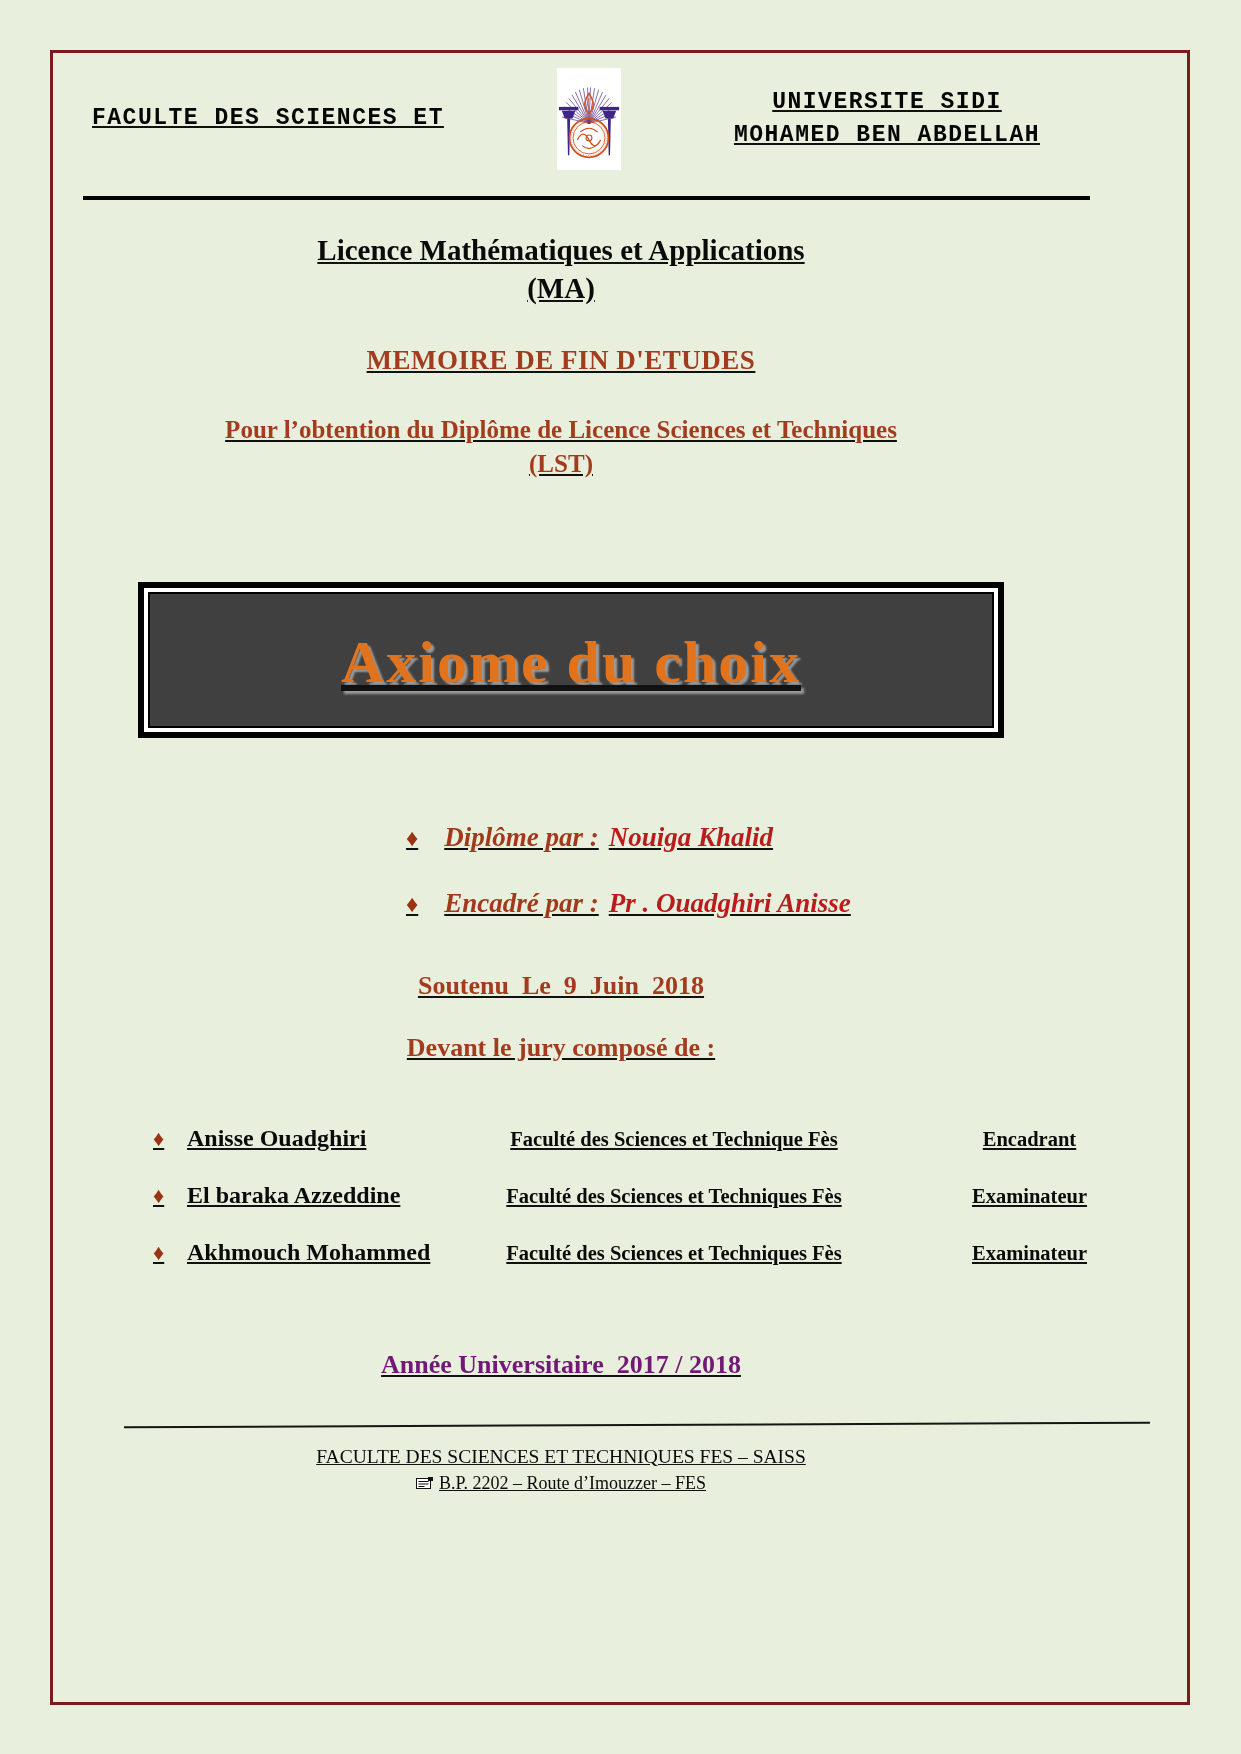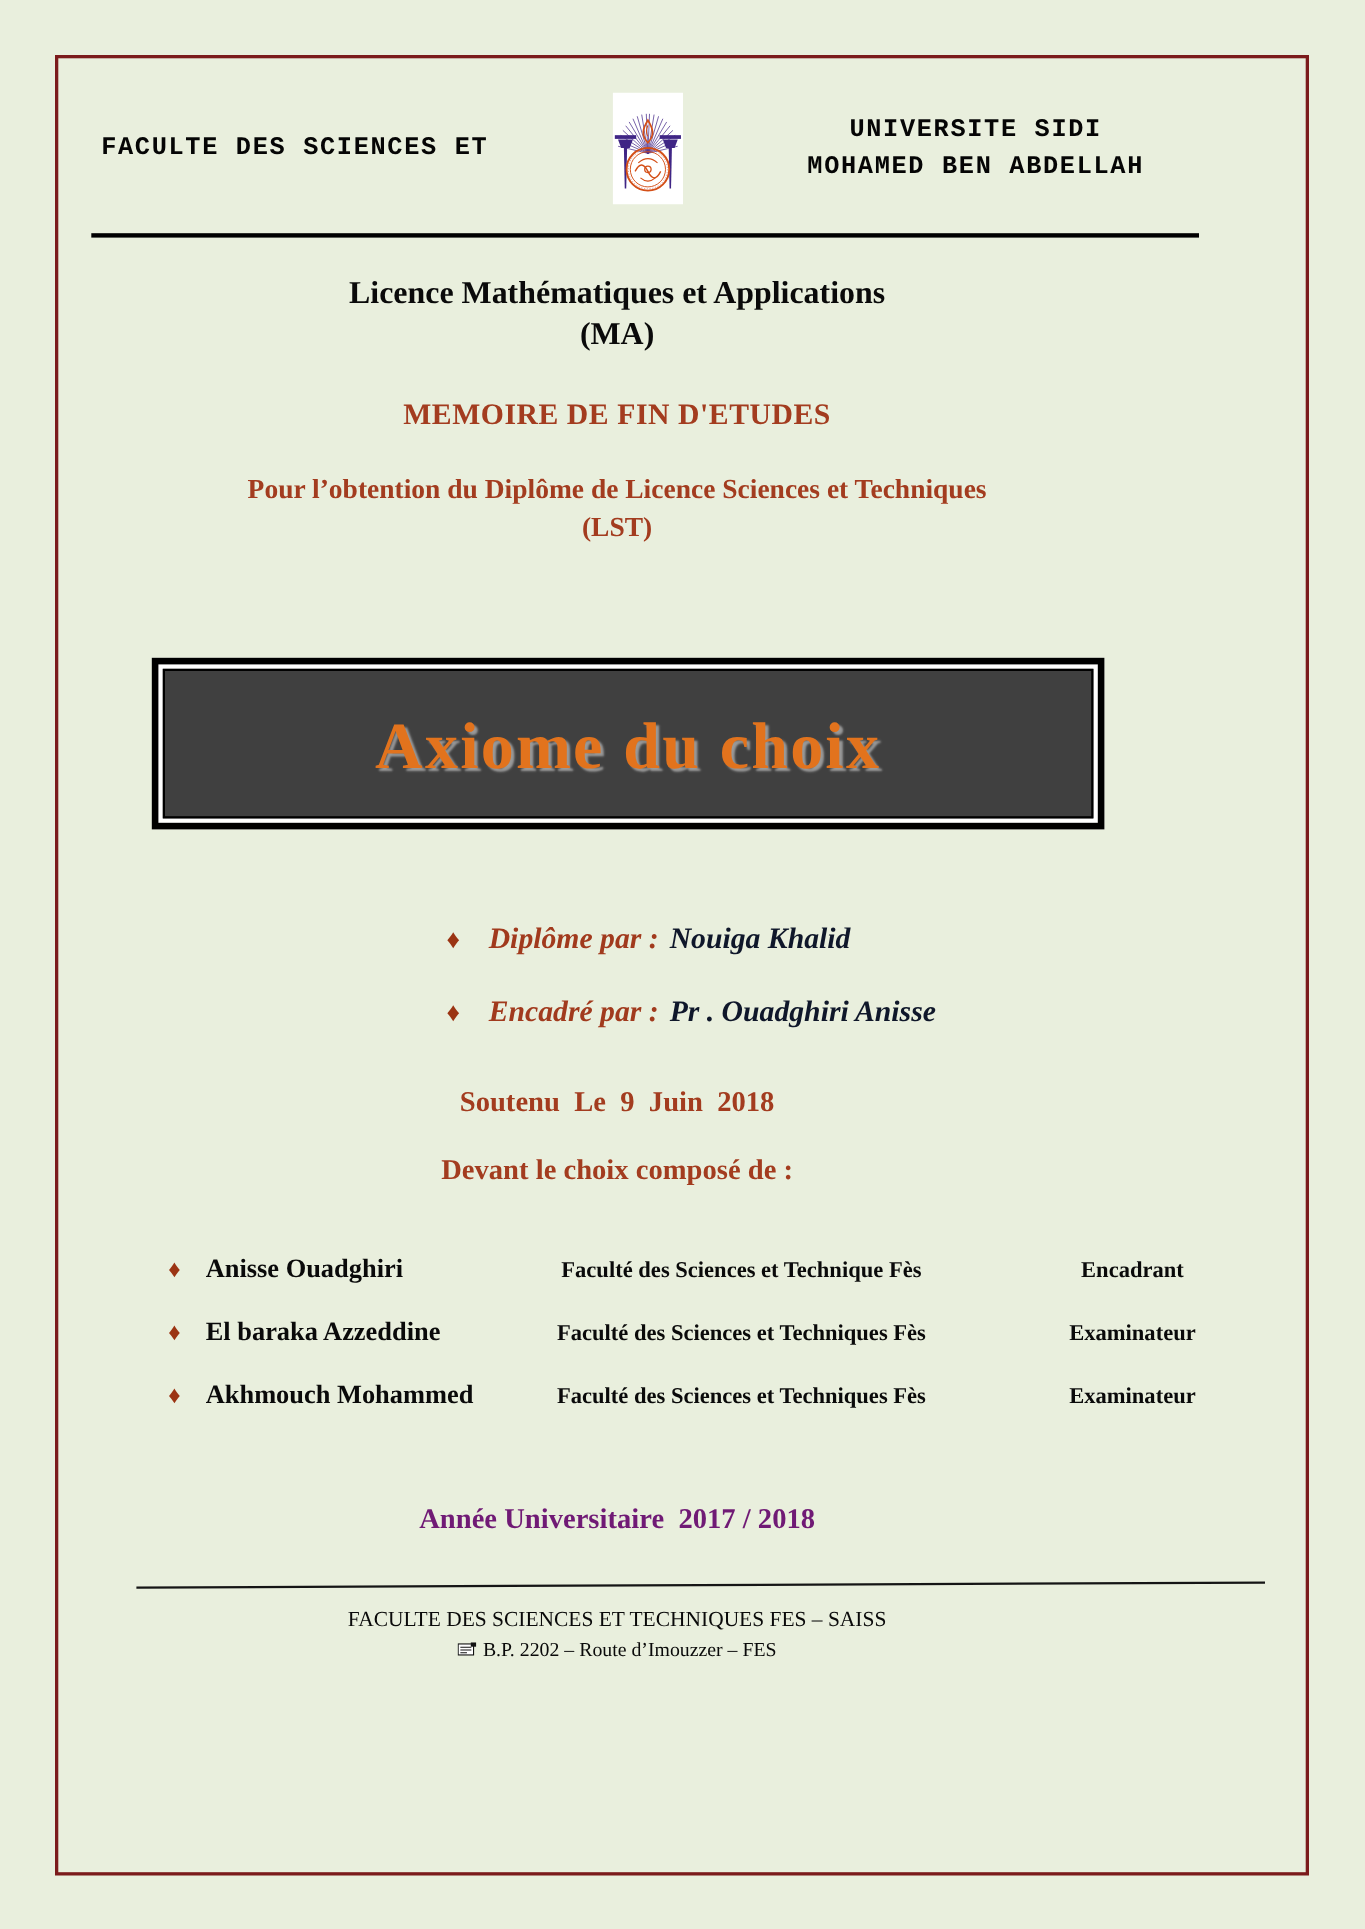--- a/index.html
+++ b/index.html
@@ -11,22 +11,23 @@
     position:relative;
     overflow:hidden;
   }
   .page-border{
     position:absolute;left:50px;top:50px;width:1140px;height:1655px;
     border:3px solid #7b1b1b;
     box-sizing:border-box;
     pointer-events:none;
   }
   .content{
-    position:absolute;left:50px;top:50px;width:1140px;height:1240px;
+    position:absolute;left:50px;top:34px;width:1140px;height:1240px;
     box-sizing:border-box;
+    text-decoration:underline;
   }
   
   .header{
     display:flex;justify-content:space-between;align-items:center;
     padding:34px 150px 0 42px;
   }
   .hdr-block{
     font-family:"Liberation Mono", monospace;
     font-weight:bold;font-size:23px;line-height:1.45;
     letter-spacing:1.5px;text-align:center;color:#050505;
@@ -55,21 +56,21 @@
     font-size:60px;font-weight:bold;letter-spacing:2px;color:#e2731d;
     text-shadow:3px 3px 2px #9a9a9a;
     padding-top:6px;
   }
   
   .byline-block{margin:84px 0 0 356px;}
   .byline{font-size:27px;font-weight:bold;font-style:italic;margin-top:0;white-space:nowrap;}
   .byline + .byline{margin-top:35px;}
   .byline .bullet{color:#9b3413;font-style:normal;font-size:24px;margin-right:26px;}
   .byline .lbl{color:#a13a1d;margin-right:10px;}
-  .byline .val{color:#0f172a;margin-top:36px;}
+  .byline .val{color:#b91c1c;margin-top:36px;}
   
   .h-soutenu{margin-top:52px;font-size:26px;font-weight:bold;color:#a33c1f;white-space:pre-wrap;}
   .h-jury{margin-top:32px;font-size:26px;font-weight:bold;color:#a33c1f;}
   
   .jury{margin-top:62px;padding:0 20px 0 103px;}
   .jury-row{
     display:grid;grid-template-columns:34px 272px 430px 1fr;
     align-items:baseline;margin-bottom:30px;
   }
   .jury-row .bullet{color:#9b3413;font-size:22px;}
@@ -179,21 +180,21 @@
     <div class="byline">
       <span class="bullet">♦</span><span class="lbl">Diplôme par :</span><span class="val">Nouiga Khalid</span>
     </div>
     <div class="byline">
       <span class="bullet">♦</span><span class="lbl">Encadré par :</span><span class="val">Pr . Ouadghiri Anisse</span>
     </div>
   </div>
 
   <div class="center-wrap">
     <div class="h-soutenu">Soutenu  Le  9  Juin  2018</div>
-    <div class="h-jury">Devant le choix composé de :</div>
+    <div class="h-jury">Devant le jury composé de :</div>
   </div>
 
   <div class="jury">
     <div class="jury-row">
       <span class="bullet">♦</span>
       <span class="jury-name">Anisse Ouadghiri</span>
       <span class="jury-aff">Faculté des Sciences et Technique Fès</span>
       <span class="jury-role">Encadrant</span>
     </div>
     <div class="jury-row">

